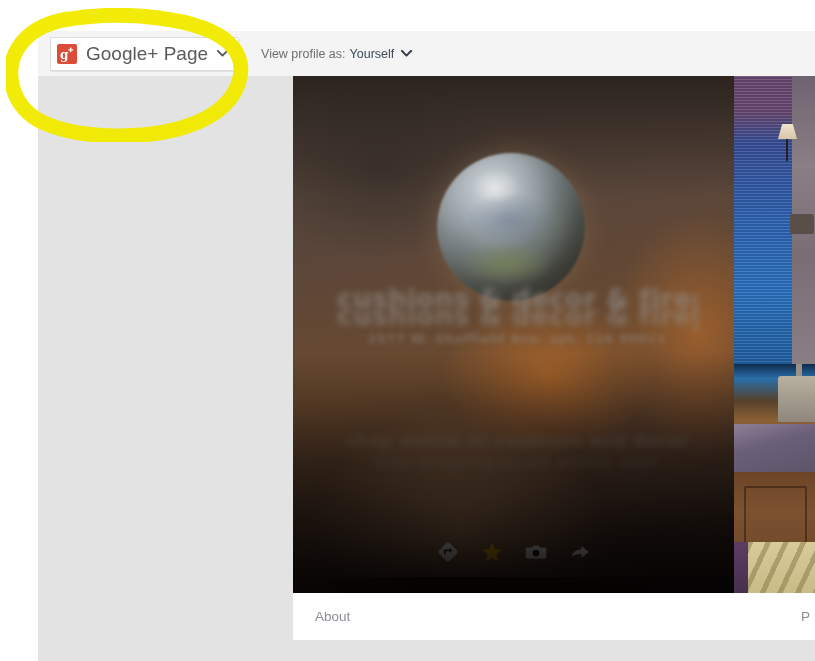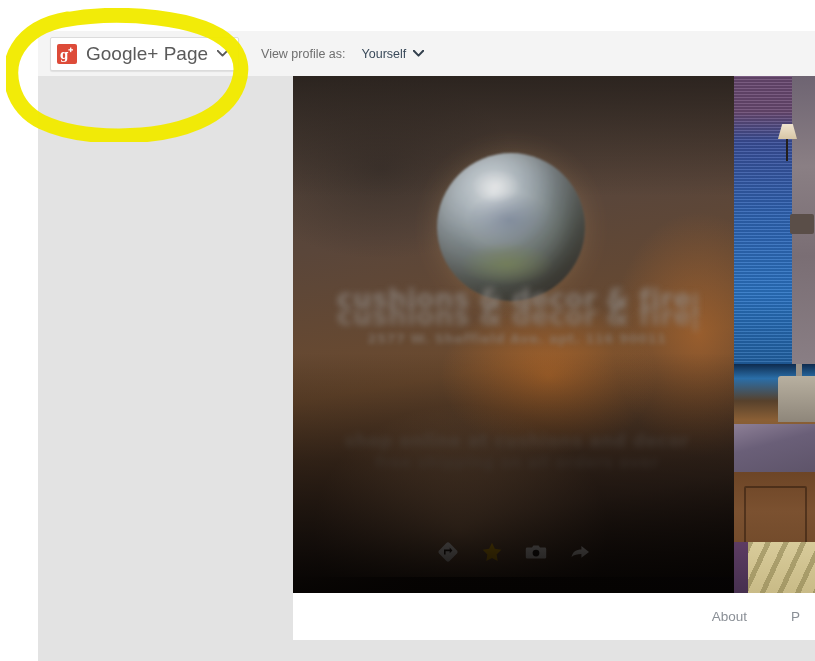--- a/index.html
+++ b/index.html
@@ -87,21 +87,21 @@
   .view-as {
     display: flex;
     align-items: center;
     margin-left: 22px;
     font-size: 12.5px;
     white-space: nowrap;
   }
   .view-as-label { color: #6f6f6f; }
   .view-as-value {
     color: #3a4a5a;
-    margin-left: 16px;
+    margin-left: 4px;
   }
   .view-as .chev { margin-left: 7px; }
 
   
   .cover {
     position: absolute;
     left: 293px;
     top: 76px;
     width: 522px;
     height: 517px;
@@ -339,22 +339,22 @@
   
   .navbar {
     position: absolute;
     left: 293px;
     top: 593px;
     width: 522px;
     height: 47px;
     background: #ffffff;
     display: flex;
     align-items: center;
-    justify-content: flex-end;
-    padding-right: 10px;
+    justify-content: space-between;
+    padding-right: 0;
     box-sizing: border-box;
   }
   .nav-item {
     font-size: 13.5px;
     color: #8a8f96;
     padding: 0 22px;
     cursor: pointer;
     white-space: nowrap;
   }
   .nav-item.clipped {

